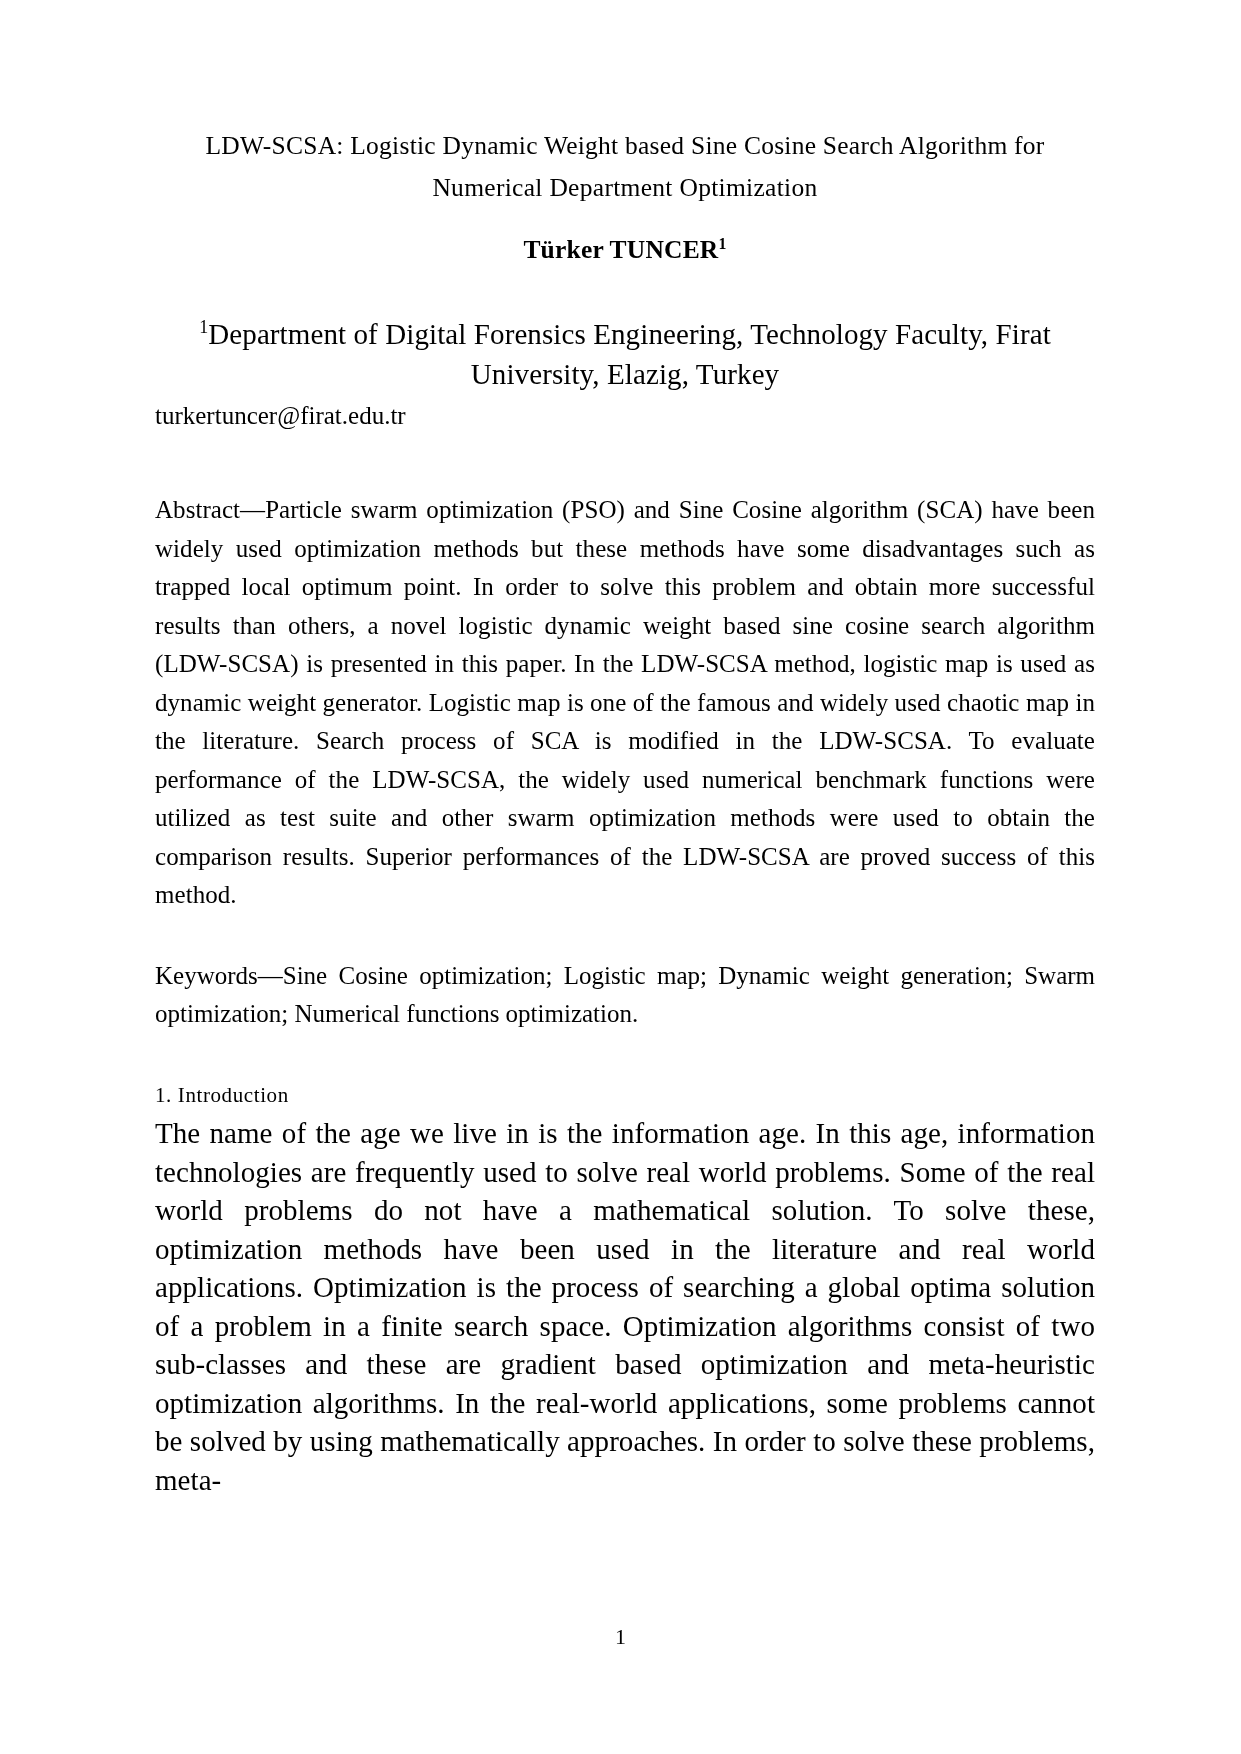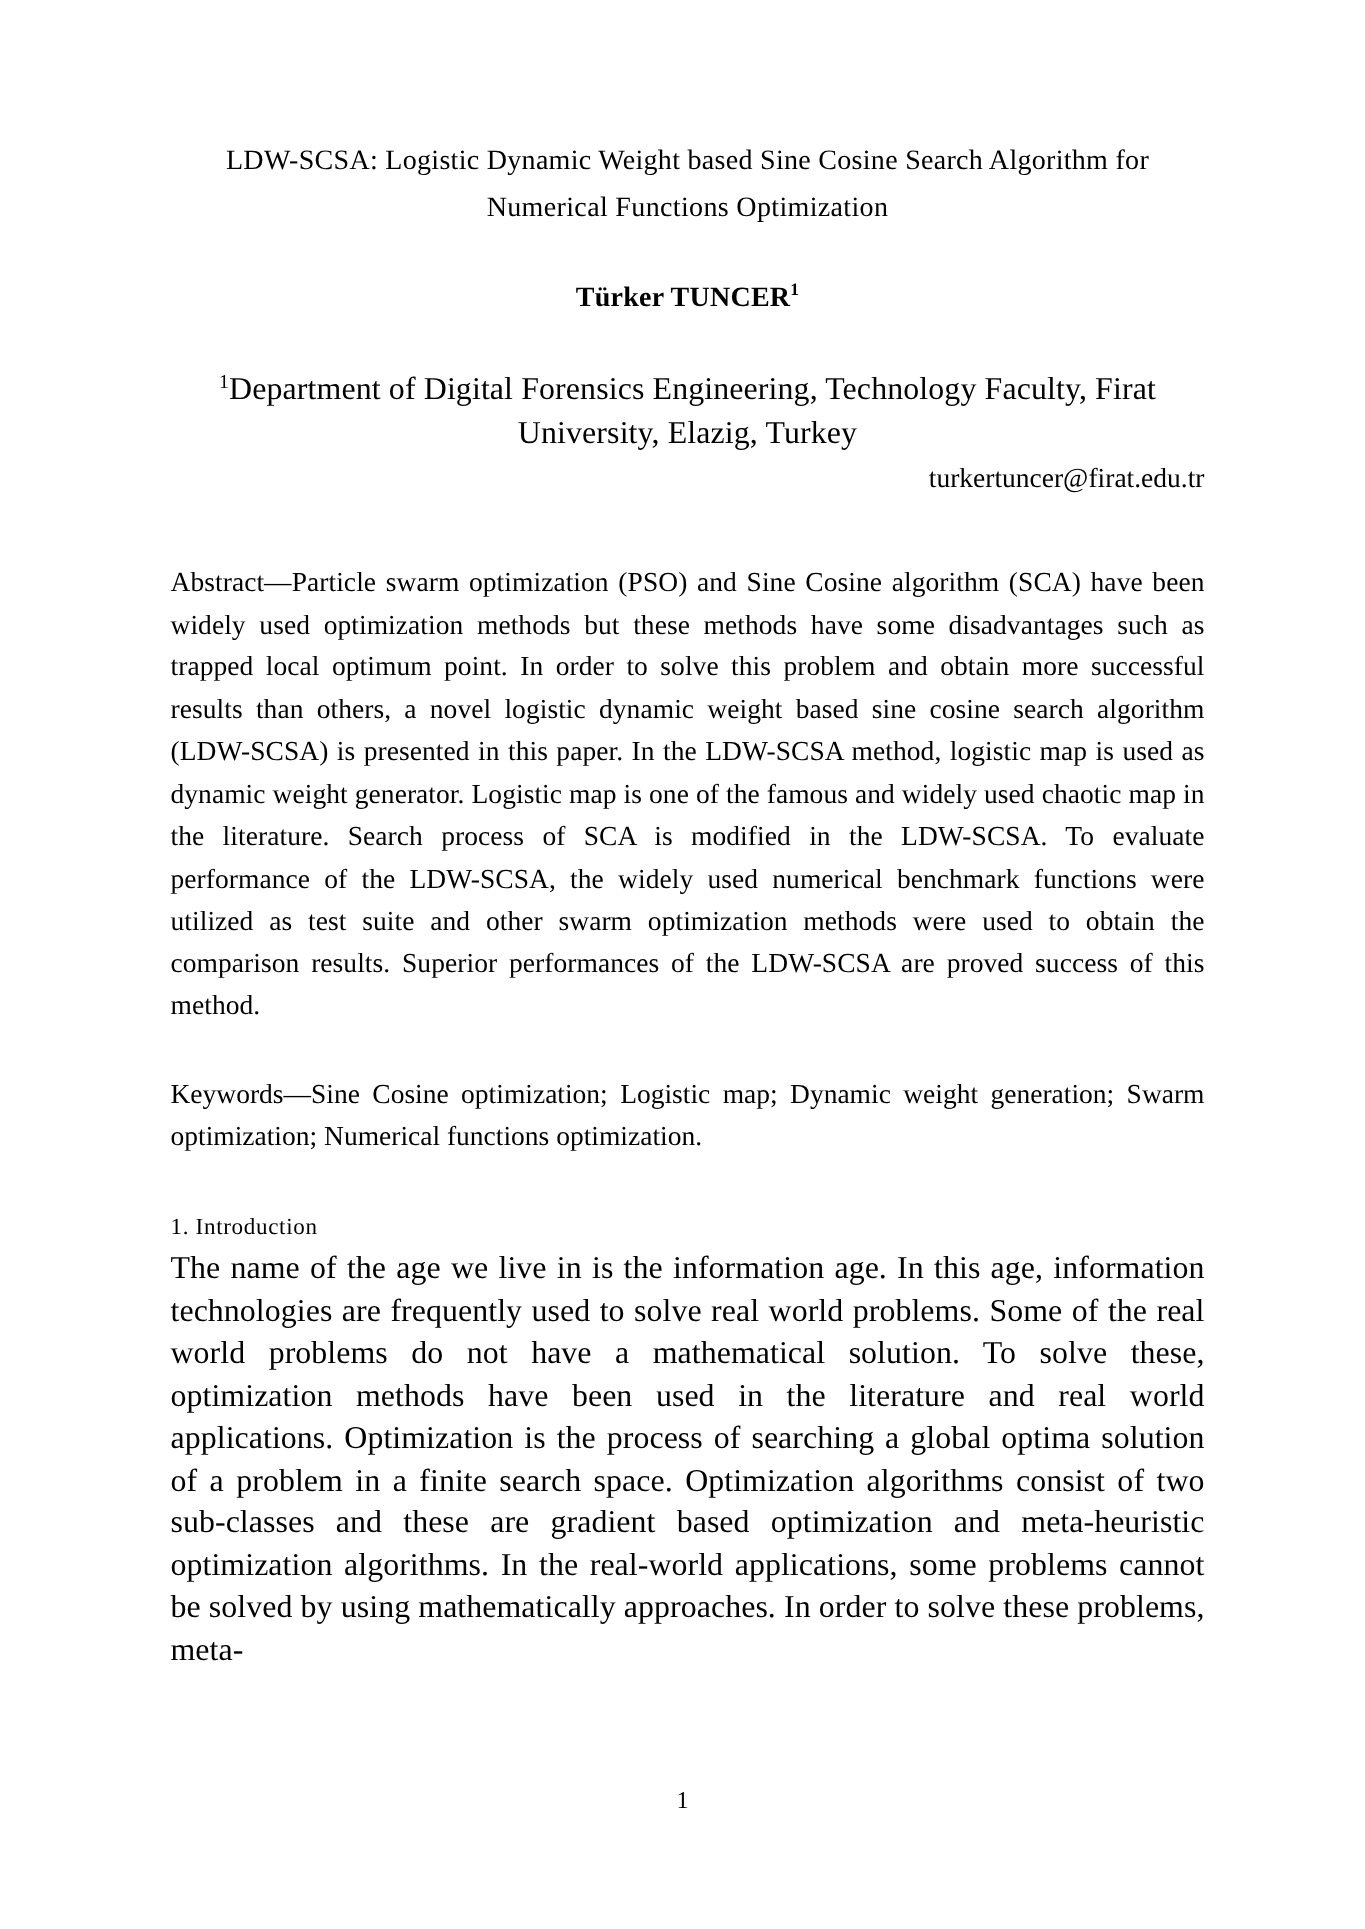--- a/index.html
+++ b/index.html
@@ -36,21 +36,21 @@
     font-size: 25.5px;
     line-height: 42px;
     letter-spacing: 0.25px;
     font-weight: 400;
   }
   .title-line { display: block; }
   .title-line.second { letter-spacing: 0.3px; }
 
   
   .author {
-    margin-top: 44px;
+    margin-top: 24px;
     text-align: center;
     font-size: 25.5px;
     font-weight: 700;
     line-height: 34px;
     letter-spacing: 0.2px;
   }
   sup {
     font-size: 0.62em;
     vertical-align: super;
     line-height: 0;
@@ -61,21 +61,21 @@
   
   .affiliation {
     margin-top: 47px;
     text-align: center;
     font-size: 29px;
     line-height: 40px;
     letter-spacing: 0.1px;
   }
   .email {
     margin-top: 2px;
-    text-align: right;
+    text-align: left;
     font-size: 25px;
     line-height: 40px;
   }
 
   
   .abstract {
     margin-top: 55px;
     text-align: justify;
     text-justify: inter-word;
     font-size: 25px;
@@ -115,21 +115,21 @@
   }
 </style>
 </head>
 <body>
 
 <div class="page">
   <div class="content">
 
     <div class="title">
       <span class="title-line first">LDW-SCSA: Logistic Dynamic Weight based Sine Cosine Search Algorithm for</span>
-      <span class="title-line second">Numerical Functions Optimization</span>
+      <span class="title-line second">Numerical Department Optimization</span>
     </div>
 
     <div class="author"><span>Türker TUNCER</span><sup>1</sup></div>
 
     <div class="affiliation"><sup>1</sup><span>Department of Digital Forensics Engineering, Technology Faculty, Firat University, Elazig, Turkey</span></div>
 
     <div class="email">turkertuncer@firat.edu.tr</div>
 
     <div class="abstract">Abstract—Particle swarm optimization (PSO) and Sine Cosine algorithm (SCA) have been widely used optimization methods but these methods have some disadvantages such as trapped local optimum point. In order to solve this problem and obtain more successful results than others, a novel logistic dynamic weight based sine cosine search algorithm (LDW-SCSA) is presented in this paper. In the LDW-SCSA method, logistic map is used as dynamic weight generator. Logistic map is one of the famous and widely used chaotic map in the literature. Search process of SCA is modified in the LDW-SCSA. To evaluate performance of the LDW-SCSA, the widely used numerical benchmark functions were utilized as test suite and other swarm optimization methods were used to obtain the comparison results. Superior performances of the LDW-SCSA are proved success of this method.</div>
 

